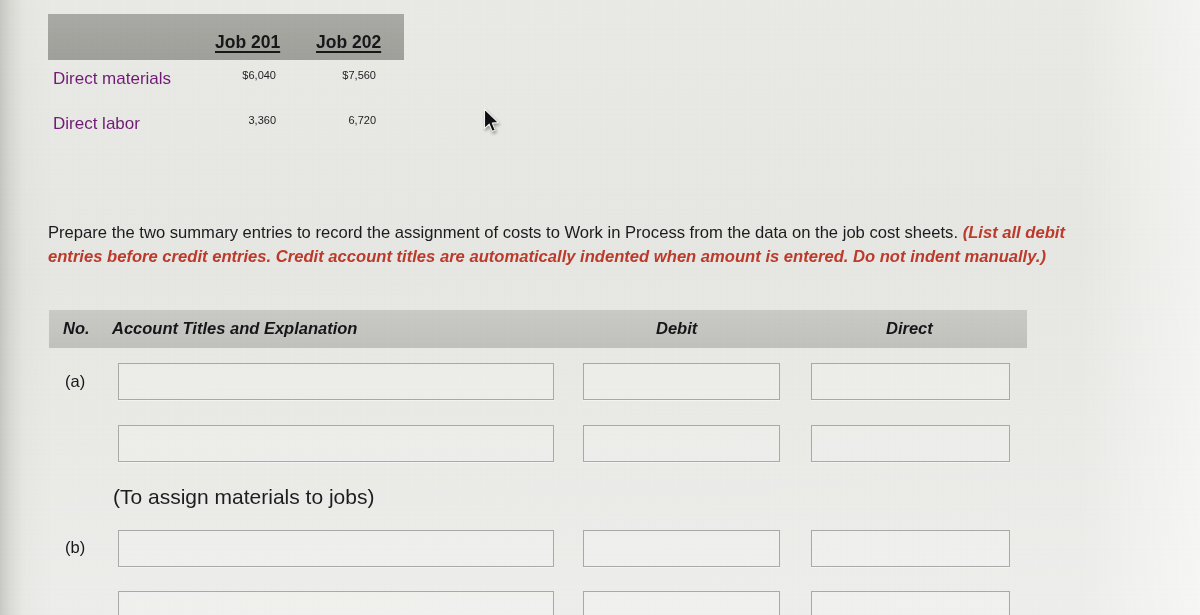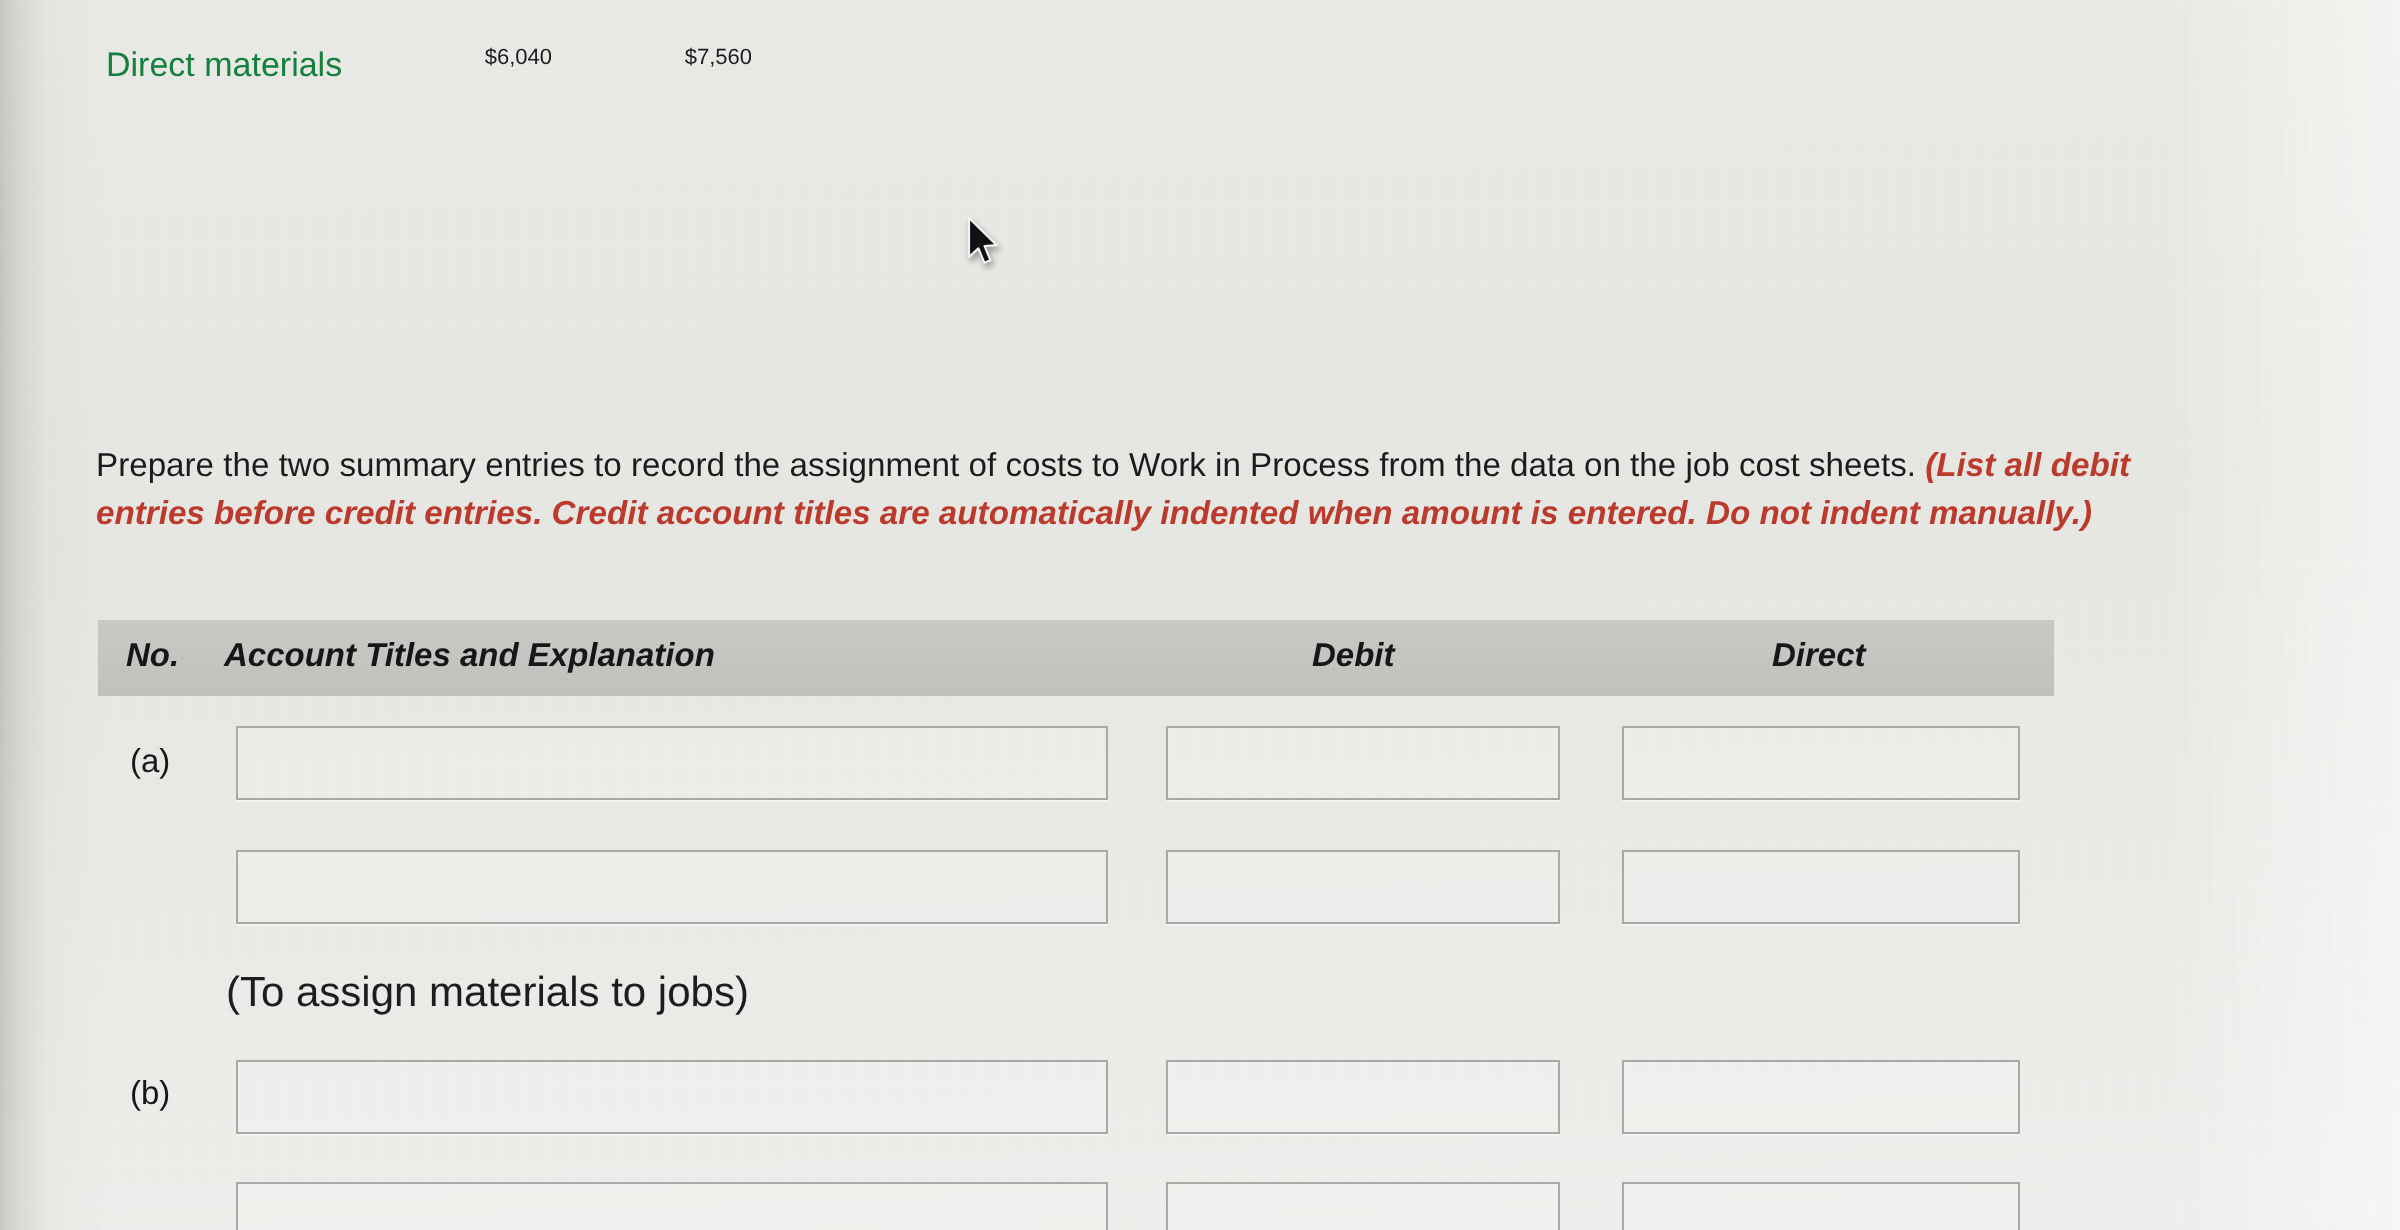--- a/index.html
+++ b/index.html
@@ -63,21 +63,21 @@
   }
   #job201-head { left: 167px; }
   #job202-head { left: 268px; }
 
   .job-row { position: relative; height: 45px; }
   .job-row-label {
     position: absolute;
     left: 5px;
     top: 9px;
     font-size: 17px;
-    color: #15803d;
+    color: #701a75;
     white-space: nowrap;
   }
   .job-val {
     position: absolute;
     top: 9px;
     font-size: 11px;
     color: #1d1d20;
     text-align: right;
     white-space: nowrap;
   }
@@ -156,27 +156,36 @@
     filter: drop-shadow(1px 2px 1.6px rgba(0,0,0,0.35));
   }
 </style>
 </head>
 <body>
 
 <div id="page"></div>
 
 <div class="abs" id="jobtable">
 
+  <div id="jobtable-header">
+    <span class="job-col-head" id="job201-head">Job 201</span>
+    <span class="job-col-head" id="job202-head">Job 202</span>
+  </div>
 
   <div class="job-row">
     <span class="job-row-label">Direct materials</span>
     <span class="job-val c1">$6,040</span>
     <span class="job-val c2">$7,560</span>
   </div>
 
+  <div class="job-row">
+    <span class="job-row-label">Direct labor</span>
+    <span class="job-val c1">3,360</span>
+    <span class="job-val c2">6,720</span>
+  </div>
 
 </div>
 
 <p class="abs" id="instructions"><span>Prepare the two summary entries to record the assignment of costs to Work in Process from the data on the job cost sheets.</span> <span class="hint">(List all debit entries before credit entries. Credit account titles are automatically indented when amount is entered. Do not indent manually.)</span></p>
 
 <div class="abs" id="journal-head">
   <span class="jh-cell" id="jh-no">No.</span>
   <span class="jh-cell" id="jh-account">Account Titles and Explanation</span>
   <span class="jh-cell" id="jh-debit">Debit</span>
   <span class="jh-cell" id="jh-credit">Direct</span>

